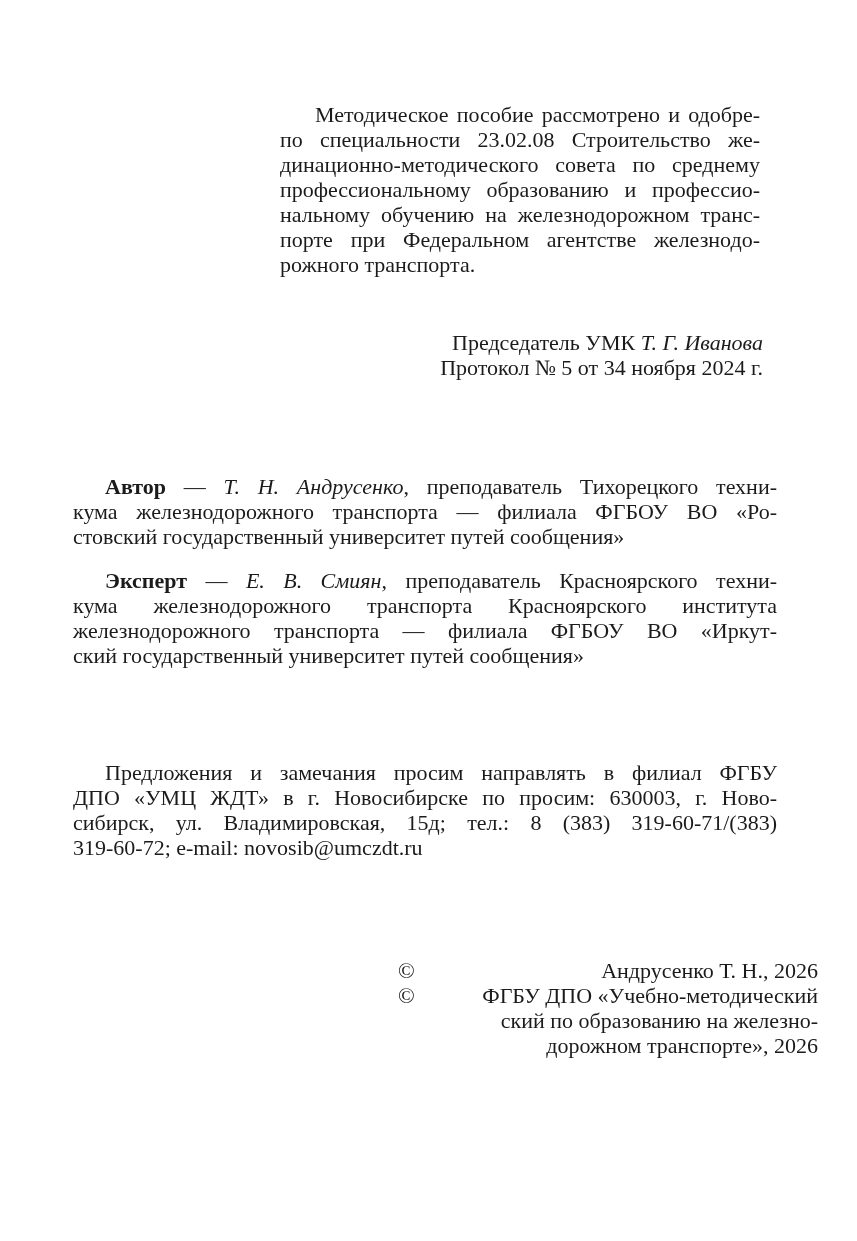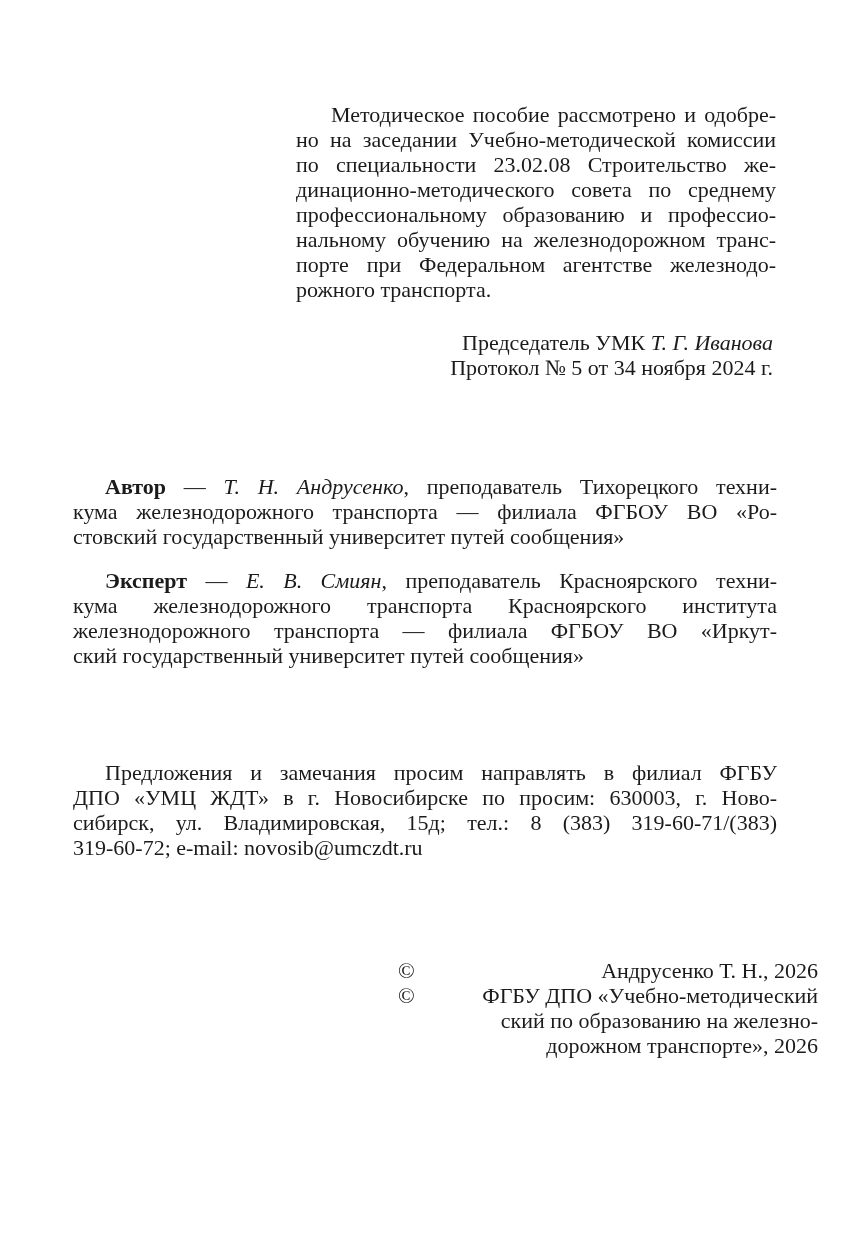--- a/index.html
+++ b/index.html
@@ -8,22 +8,22 @@
     width: 857px;
     height: 1241px;
     background: #ffffff;
     font-family: "Liberation Serif", "DejaVu Serif", serif;
     font-size: 22px;
     line-height: 25px;
     color: #1b1b1b;
     overflow: hidden;
   }
   .block { position: absolute; }
-  .approval  { left: 296px; top: 102px; width: 480px; }
-  .signature { left: 293px; top: 330px; width: 480px; }
+  .approval  { left: 280px; top: 102px; width: 480px; }
+  .signature { left: 283px; top: 330px; width: 480px; }
   .author    { left: 73px;  top: 474px; width: 704px; }
   .expert    { left: 73px;  top: 568px; width: 704px; }
   .contact   { left: 73px;  top: 760px; width: 704px; }
   .copyright { left: 398px; top: 958px; width: 420px; }
 
   .ln { min-height: 25px; }
   .just { text-align: justify; text-align-last: justify; }
   .ind35 { text-indent: 35px; }
   .ind32 { text-indent: 32px; }
   .right { text-align: right; }
@@ -34,21 +34,20 @@
   .sym { width: 24px; flex: none; }
   .txt { flex: 1; text-align: right; }
 </style>
 </head>
 <body>
 
 <div class="page">
 
   <section class="block approval">
     <div class="ln just ind35">Методическое пособие рассмотрено и одобре-</div>
-    <div class="ln just">но на заседании Учебно-методической комиссии</div>
     <div class="ln just">по специальности 23.02.08 Строительство же-</div>
     <div class="ln just">динационно-методического совета по среднему</div>
     <div class="ln just">профессиональному образованию и профессио-</div>
     <div class="ln just">нальному обучению на железнодорожном транс-</div>
     <div class="ln just">порте при Федеральном агентстве железнодо-</div>
     <div class="ln">рожного транспорта.</div>
   </section>
 
   <section class="block signature">
     <div class="ln right"><span>Председатель УМК </span><span class="it">Т. Г. Иванова</span></div>

